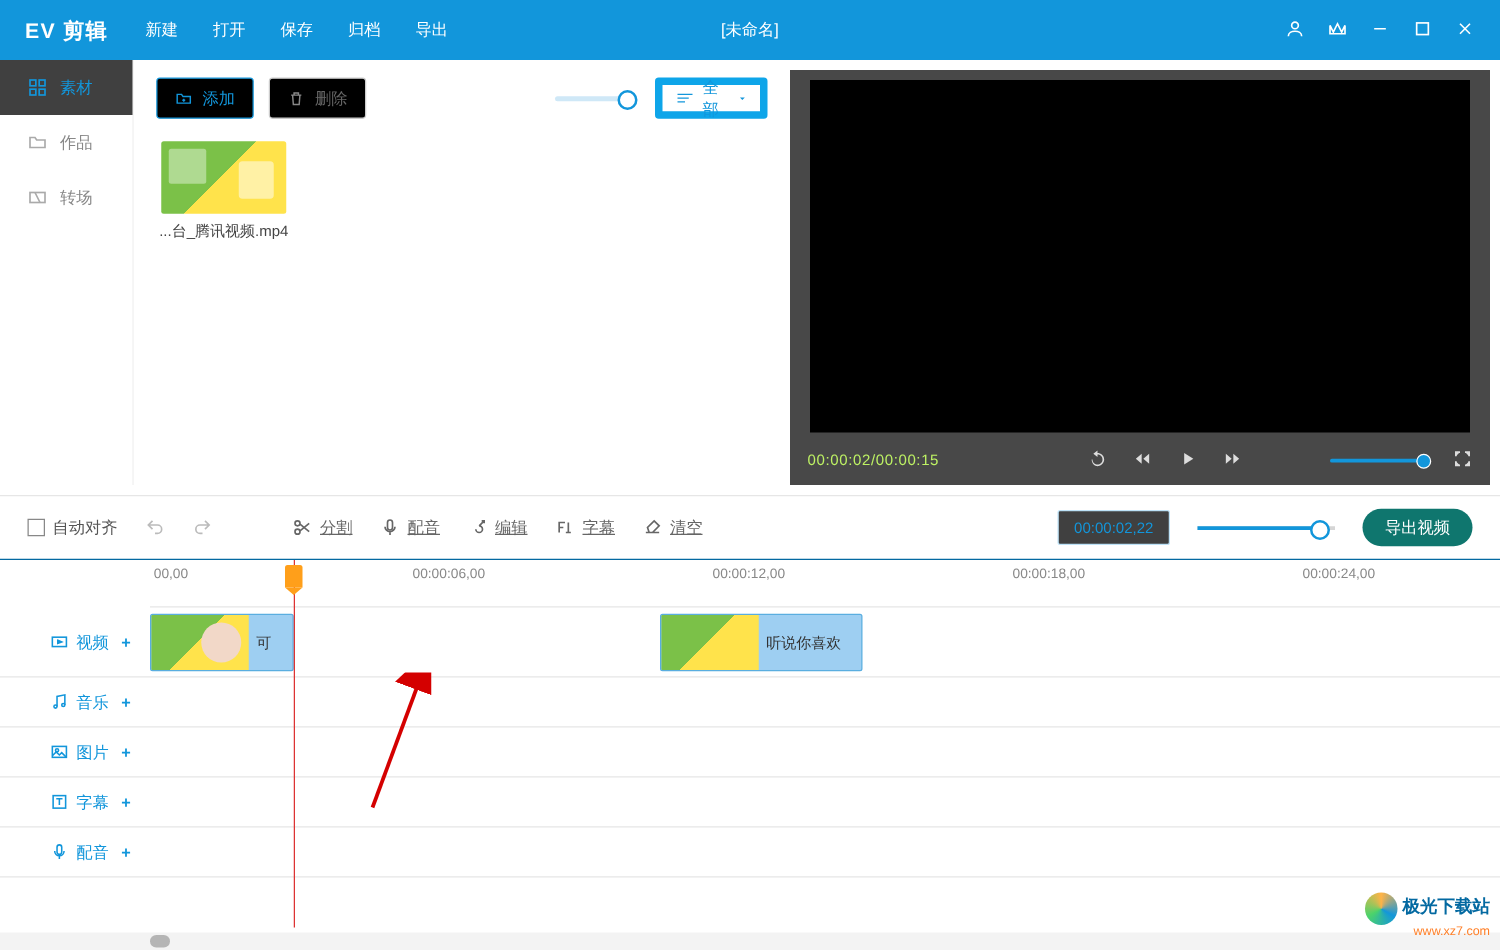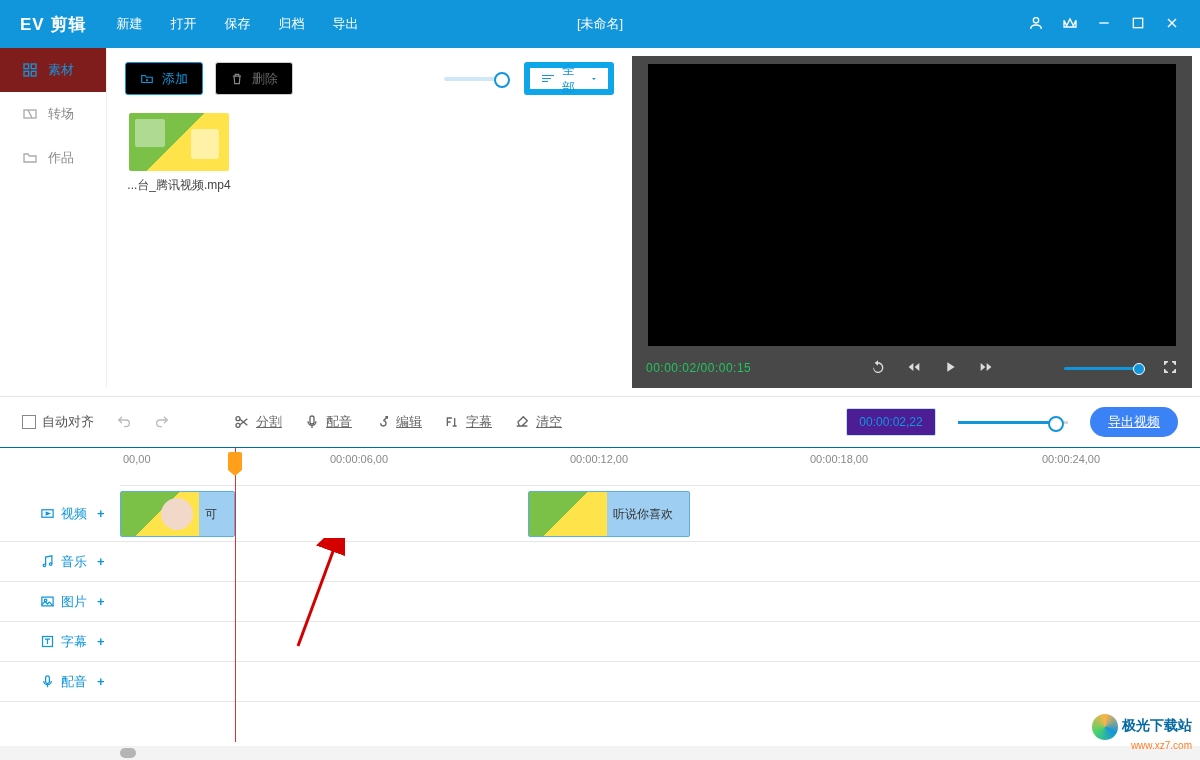--- a/index.html
+++ b/index.html
@@ -10,21 +10,21 @@
 .logo { font-size: 17px; font-weight: bold; padding: 0 16px 0 20px; letter-spacing: 1px; }
 .menu-item { padding: 0 14px; cursor: pointer; }
 .doc-name { position: absolute; left: 50%; transform: translateX(-50%); font-size: 13px; }
 .win-controls { position: absolute; right: 0; display: flex; align-items: center; gap: 18px; padding-right: 20px; }
 .win-controls svg { width: 16px; height: 16px; }
 
 
 .content-row { display: flex; height: 340px; }
 .side-tabs { width: 107px; border-right: 1px solid #eee; }
 .side-tab { height: 44px; display: flex; align-items: center; gap: 10px; padding-left: 22px; color: #888; font-size: 13px; cursor: pointer; }
-.side-tab.active { color: #1296db; background: #7f1d1d; }
+.side-tab.active { color: #1296db; background: #404040; }
 .side-tab svg { width: 16px; height: 16px; }
 
 .asset-panel { flex: 1; padding: 14px 18px 0 18px; background:#fff; }
 .asset-toolbar { display: flex; align-items: center; gap: 12px; }
 .btn-outline { height: 33px; border: 1px solid #1296db; color: #1296db; background: #000000; border-radius: 3px; display: flex; align-items: center; gap: 8px; padding: 0 14px; font-size: 13px; cursor: pointer; }
 .btn-outline.gray { border-color: #ccc; color: #666; }
 .spacer { flex: 1; }
 .slider-dot { width: 60px; height: 4px; background: #cfe8f7; border-radius: 3px; position: relative; margin-right: 8px;}
 .slider-dot::after { content: ""; position: absolute; right: -6px; top: -5px; width: 12px; height: 12px; border: 2px solid #1296db; background: #fff; border-radius: 50%; }
 .filter-select { height: 33px; border: 6px solid #0ea5e9; color: #1296db; border-radius: 3px; display: flex; align-items: center; gap: 8px; padding: 0 10px 0 12px; font-size: 13px; cursor: pointer; width: 90px; justify-content: space-between;}
@@ -35,40 +35,40 @@
 
 .asset-grid { padding-top: 18px; display:flex; }
 .asset-item { width: 108px; font-size: 12px; color: #444; text-align: center; }
 .thumb { width: 100px; height: 58px; margin: 0 auto 6px; border-radius: 2px; background: linear-gradient(135deg,#7bc148 0%,#7bc148 48%,#ffe34b 48%,#ffe34b 100%); position: relative; overflow: hidden; }
 .thumb::before{content:"";position:absolute;left:6px;top:6px;width:30px;height:28px;background:#fff;opacity:.4;border-radius:2px;}
 .thumb::after{content:"";position:absolute;right:10px;top:16px;width:28px;height:30px;background:rgba(255,255,255,.5);border-radius:3px;}
 
 
 .preview { width: 560px; background: #484848; position: relative; margin: 8px 8px 0 0; }
 .preview-video { position: absolute; left: 16px; right: 16px; top: 8px; bottom: 42px; background: #000; }
-.preview-controls { position: absolute; left: 0; right: 0; bottom: 0; height: 40px; display: flex; align-items: center; padding: 0 14px; gap: 20px; color: #22c55e; font-size: 12px; }
+.preview-controls { position: absolute; left: 0; right: 0; bottom: 0; height: 40px; display: flex; align-items: center; padding: 0 14px; gap: 20px; color: #bef264; font-size: 12px; }
 .preview-controls .time { letter-spacing: 0.5px; }
 .pc-spacer { flex: 1; }
 .pc-btn svg { width: 16px; height: 16px; fill: #ddd; }
 .pc-btn { cursor: pointer; }
 .vol-track { width: 78px; height: 3px; background: #1296db; border-radius: 2px; position: relative; }
 .vol-track::after { content: ""; position: absolute; right: -3px; top: -4px; width: 10px; height: 10px; background: #1296db; border-radius: 50%; border: 1px solid #fff; }
 
 
 .edit-toolbar { height: 52px; border-top: 1px solid #e6e6e6; border-bottom: 1px solid #0369a1; display: flex; align-items: center; padding: 0 22px; gap: 22px; font-size: 13px; color: #555; margin-top: 8px;}
 .chk { display: flex; align-items: center; gap: 6px; cursor: pointer; }
 .chk-box { width: 14px; height: 14px; border: 1px solid #888; }
 .tool { display: flex; align-items: center; gap: 6px; cursor: pointer; color: #666; text-decoration: underline; }
 .tool svg { width: 16px; height: 16px; }
 .tool.disabled { color: #bbb; }
-.tc-box { width: 90px; height: 28px; border: 1px solid #bde2f7; background: #4c1d95; color: #1296db; font-size: 12px; display: flex; align-items: center; justify-content: center; border-radius: 2px; }
+.tc-box { width: 90px; height: 28px; border: 1px solid #bde2f7; background: #404040; color: #1296db; font-size: 12px; display: flex; align-items: center; justify-content: center; border-radius: 2px; }
 .zoom-slider { width: 110px; height: 3px; background: #d5d5d5; position: relative; }
 .zoom-slider::before{content:"";position:absolute;left:0;top:0;height:3px;width:95px;background:#1296db;}
 .zoom-slider::after { content: ""; position: absolute; left: 90px; top: -5px; width: 12px; height: 12px; background: #fff; border: 2px solid #1296db; border-radius: 50%; }
-.export-btn { height: 30px; padding: 0 18px; background: #3b82f6; color: #fff; border: none; border-radius: 15px; font-size: 13px; cursor: pointer; text-decoration: underline; }
+.export-btn { height: 30px; padding: 0 18px; background: #0f766e; color: #fff; border: none; border-radius: 15px; font-size: 13px; cursor: pointer; }
 
 
 .timeline { position: relative; height: 312px; overflow: hidden; }
 .ruler { position:absolute; left:120px; right:0; top:0; height:38px; border-bottom:1px solid #e6e6e6; }
 .ruler-tick{ position:absolute; top:5px; font-size:11px; color:#888;}
 .playhead{ position:absolute; top:0; bottom:18px; width:1px; background:#d33; z-index:5;}
 .playhead-handle{ position:absolute; top:4px; left:-7px; width:14px; height:18px; background:#ff9f1a; border-radius:2px 2px 0 0;}
 .playhead-handle::after{content:"";position:absolute;bottom:-6px;left:0;border-left:7px solid transparent;border-right:7px solid transparent;border-top:6px solid #ff9f1a;}
 .tracks{ position:absolute; left:0; right:0; top:38px; bottom:14px; }
 .track-row{ height:56px; border-bottom:1px solid #e6e6e6; position:relative;}
@@ -128,30 +128,30 @@
       <svg viewBox="0 0 24 24" fill="none" stroke="#1296db" stroke-width="2">
           <rect x="3" y="3" width="7" height="7"></rect>
           <rect x="14" y="3" width="7" height="7"></rect>
           <rect x="3" y="14" width="7" height="7"></rect>
           <rect x="14" y="14" width="7" height="7"></rect>
         </svg>
       <span>素材</span>
     </div>
     <div class="side-tab">
       <svg viewBox="0 0 24 24" fill="none" stroke="#aaa" stroke-width="2">
+          <path d="M3 6h6l2 3h10v9H3z"></path>
+        </svg>
+      <span>作品</span>
+    </div>
+    <div class="side-tab">
+      <svg viewBox="0 0 24 24" fill="none" stroke="#aaa" stroke-width="2">
           <rect x="3" y="6" width="18" height="12"></rect>
           <line x1="9" y1="6" x2="15" y2="18"></line>
         </svg>
       <span>转场</span>
-    </div>
-    <div class="side-tab">
-      <svg viewBox="0 0 24 24" fill="none" stroke="#aaa" stroke-width="2">
-          <path d="M3 6h6l2 3h10v9H3z"></path>
-        </svg>
-      <span>作品</span>
     </div>
   </div>
 
   <div class="asset-panel">
     <div class="asset-toolbar">
       <div class="btn-outline">
         <svg width="14" height="14" viewBox="0 0 24 24" fill="none" stroke="#1296db" stroke-width="2">
             <path d="M3 6h6l2 3h10v9H3z"></path>
             <line x1="12" y1="12" x2="12" y2="16"></line>
             <line x1="10" y1="14" x2="14" y2="14"></line>

